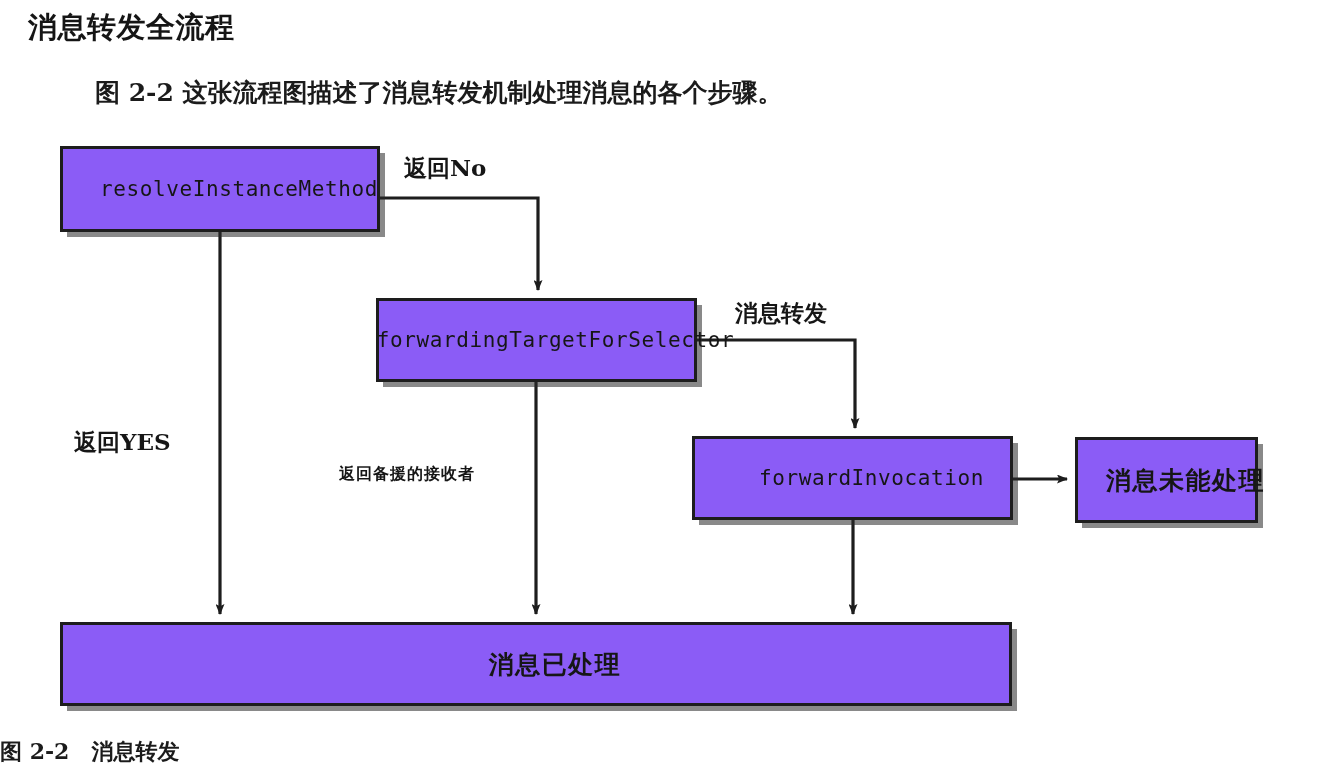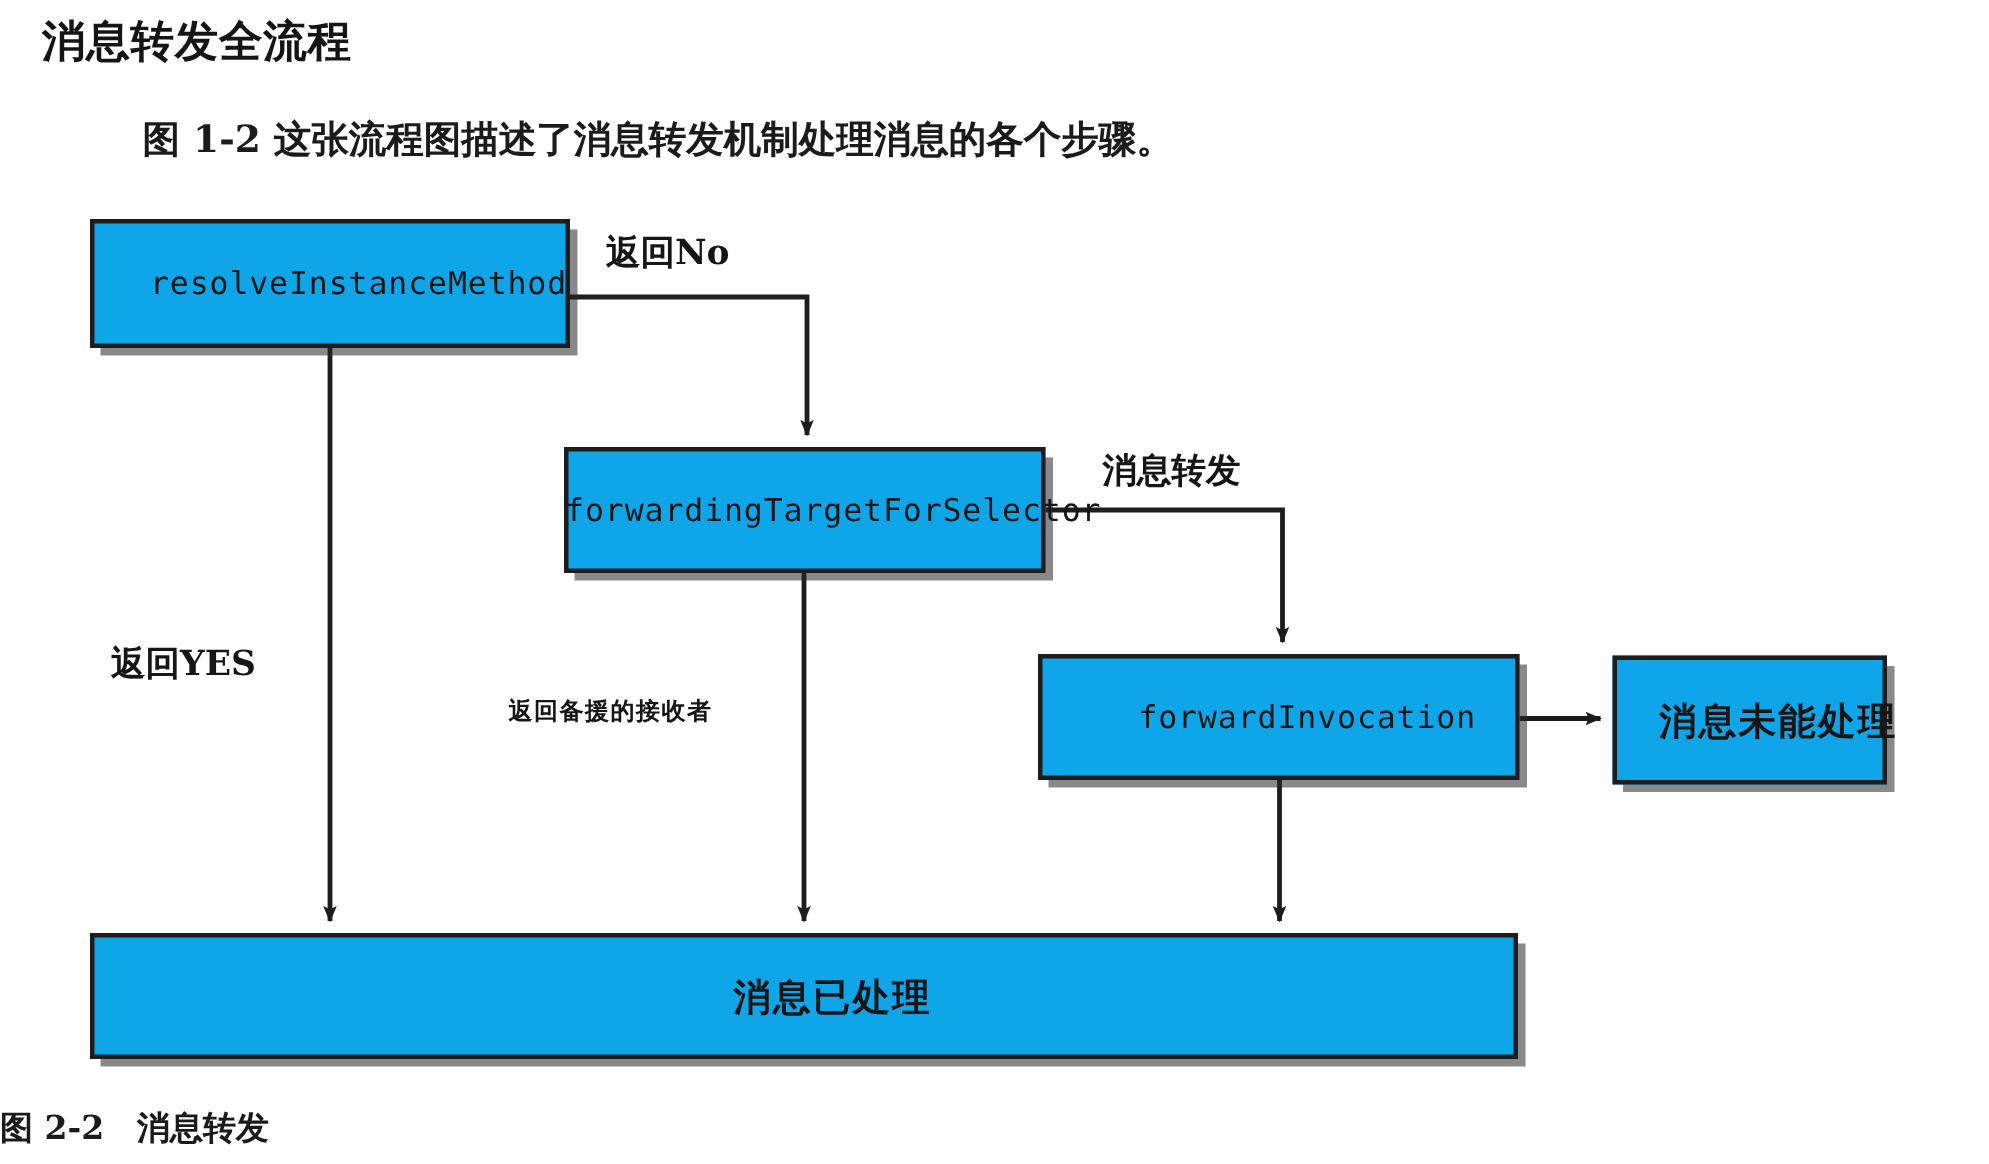--- a/index.html
+++ b/index.html
@@ -62,21 +62,21 @@
   }
   #diagram-svg {
     position: absolute;
     left: 0;
     top: 0;
   }
 
   .node {
     position: absolute;
     box-sizing: border-box;
-    background: #0ea5e9;
+    background: #8b5cf6;
     border: 3px solid #1d1d1d;
     box-shadow: 6px 6px 0 -1px rgba(40,40,40,0.55);
     display: flex;
     align-items: center;
     justify-content: center;
     text-align: left;
     padding-left: 38px;
   }
   .node .node-label {
     font-family: "DejaVu Sans Mono", "Liberation Mono", monospace;
@@ -111,21 +111,21 @@
   #label-return-yes    { left: 74px;  top: 427px; }
   #label-return-backup { left: 313px; top: 464px; font-size: 16px; letter-spacing: 1px; margin-left: 26px; }
 </style>
 </head>
 <body>
 
 <div>
 
   <div id="page-title">消息转发全流程</div>
 
-  <div id="intro-paragraph">图 1-2 这张流程图描述了消息转发机制处理消息的各个步骤。</div>
+  <div id="intro-paragraph">图 2-2 这张流程图描述了消息转发机制处理消息的各个步骤。</div>
 
   <div id="diagram">
 
     <svg id="diagram-svg" width="1326" height="776" viewBox="0 0 1326 776">
       <defs>
         <marker id="arrowhead" markerWidth="11" markerHeight="9" refX="10" refY="4.5" orient="auto" markerUnits="userSpaceOnUse">
           <path d="M0,0 L11,4.5 L0,9 L2.2,4.5 Z" fill="#1d1d1d"></path>
         </marker>
       </defs>
 

